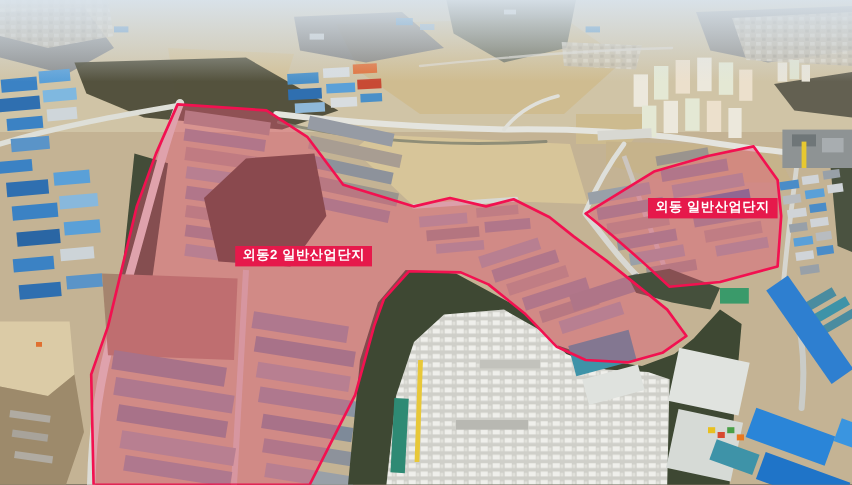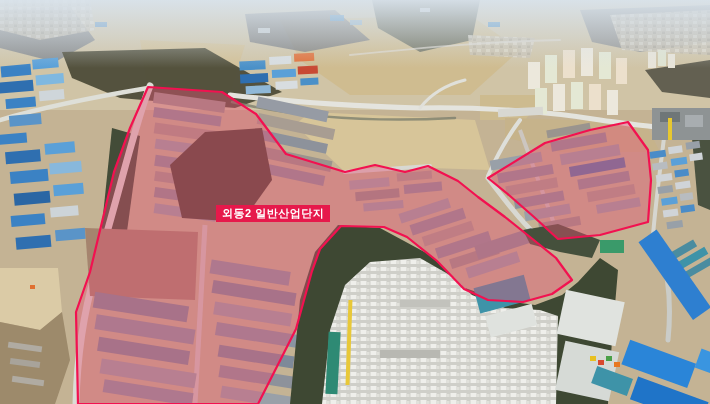--- a/index.html
+++ b/index.html
@@ -12,21 +12,21 @@
     fill:var(--region-fill,#e25073);fill-opacity:.42;
     stroke:var(--region-stroke,#f21150);stroke-width:2.2;stroke-linejoin:round;
   }
   .region-label{
     position:absolute;
     background:var(--label-bg,#e6194b);
     color:var(--label-text,#ffffff);
     font-size:11px;font-weight:700;letter-spacing:.5px;
     padding:2px 6px 3px 6px;white-space:nowrap;line-height:1.1;
   }
-  #label-oedong2{left:196px;top:205px;margin-left:20px;}
+  #label-oedong2{left:196px;top:205px;}
   #label-oedong{left:540px;top:165px;}
 </style>
 </head>
 <body>
 
 <div class="stage">
 <svg viewBox="0 0 710 404">
   <defs>
     <linearGradient id="haze" x1="0" y1="0" x2="0" y2="1">
       <stop offset="0" stop-color="#d9e3ec" stop-opacity="0.95"></stop>
@@ -288,13 +288,14 @@
 
   <g>
     <polygon class="region" points="148,87 222,92 256,114 286,154 345,172 375,165 405,172 428,166 458,181 478,197 505,217 530,237 556,258 572,280 552,294 523,302 488,300 464,289 437,261 407,237 384,227 341,226 320,249 312,271 296,329 258,404 78,404 76,312 90,272 114,172 130,128"></polygon>
     <polygon class="region" points="628,122 648,150 651,180 648,222 600,235 558,239 534,217 510,196 488,178 545,143 590,130"></polygon>
   </g>
 
   <rect x="0" y="0" width="710" height="68" fill="url(#haze)"></rect>
 </svg>
 
 <div class="region-label" id="label-oedong2">외동2 일반산업단지</div>
+<div class="region-label" id="label-oedong">외동 일반산업단지</div>
 </div>
 
 </body></html>

